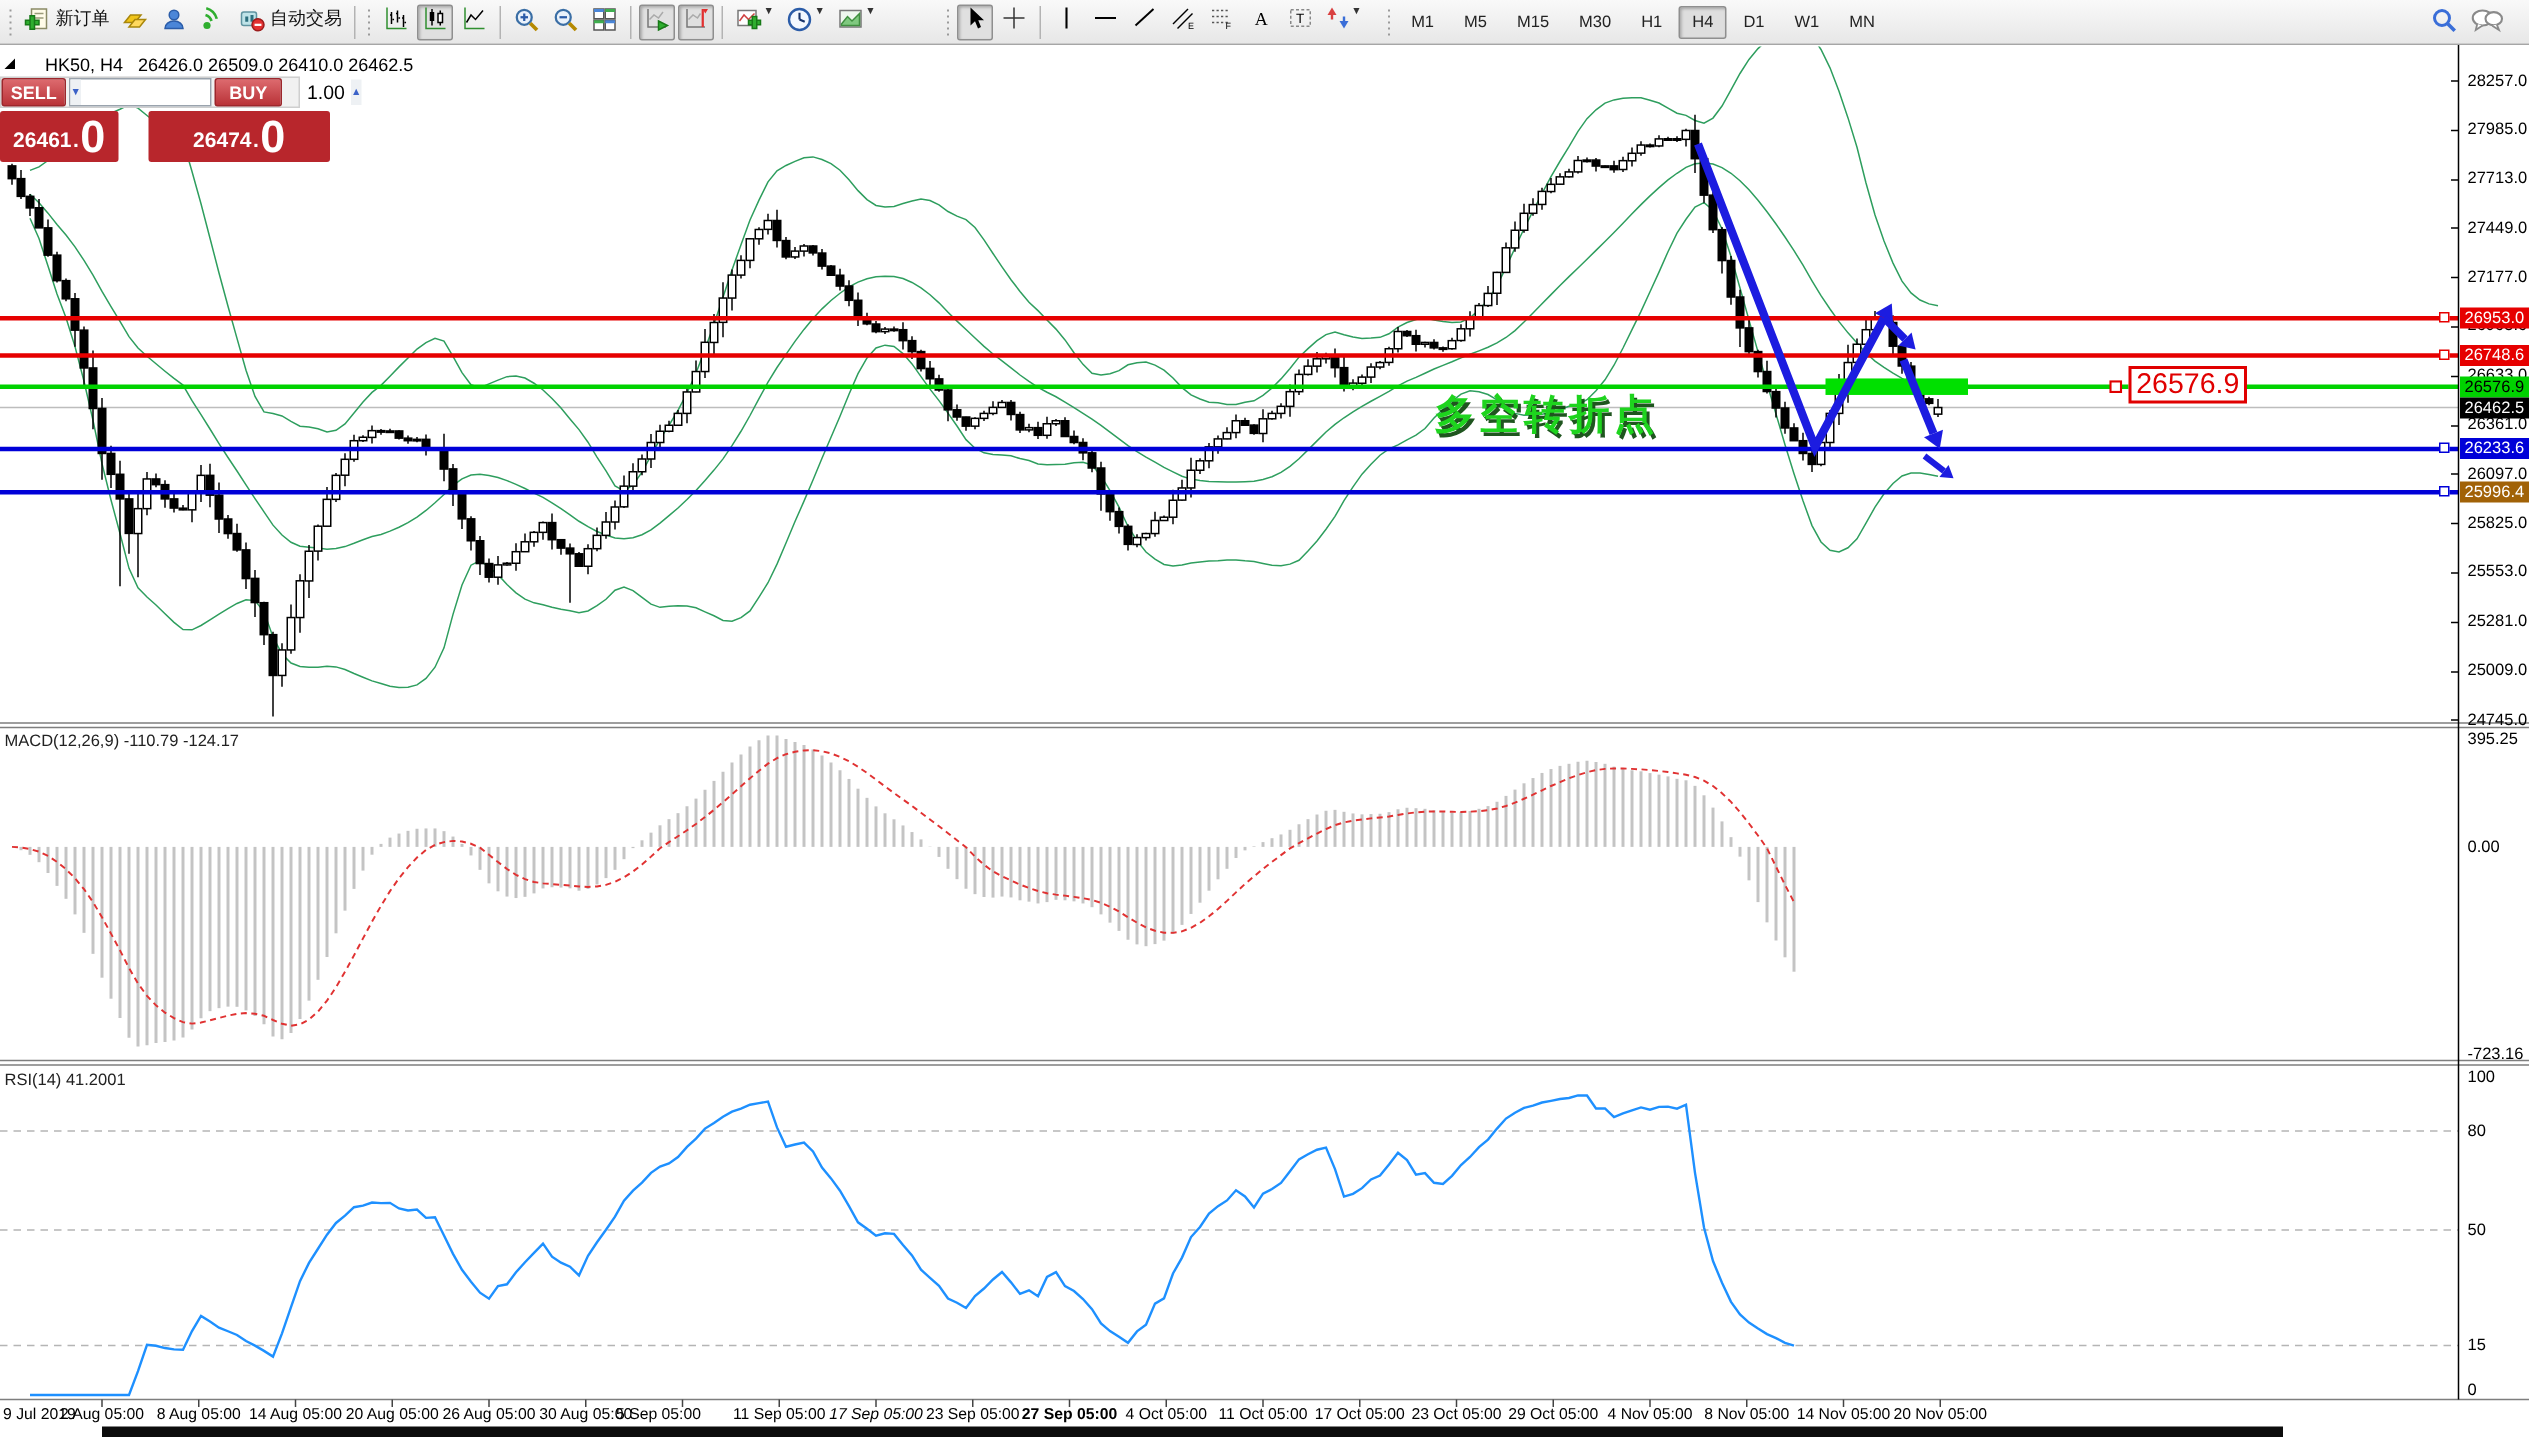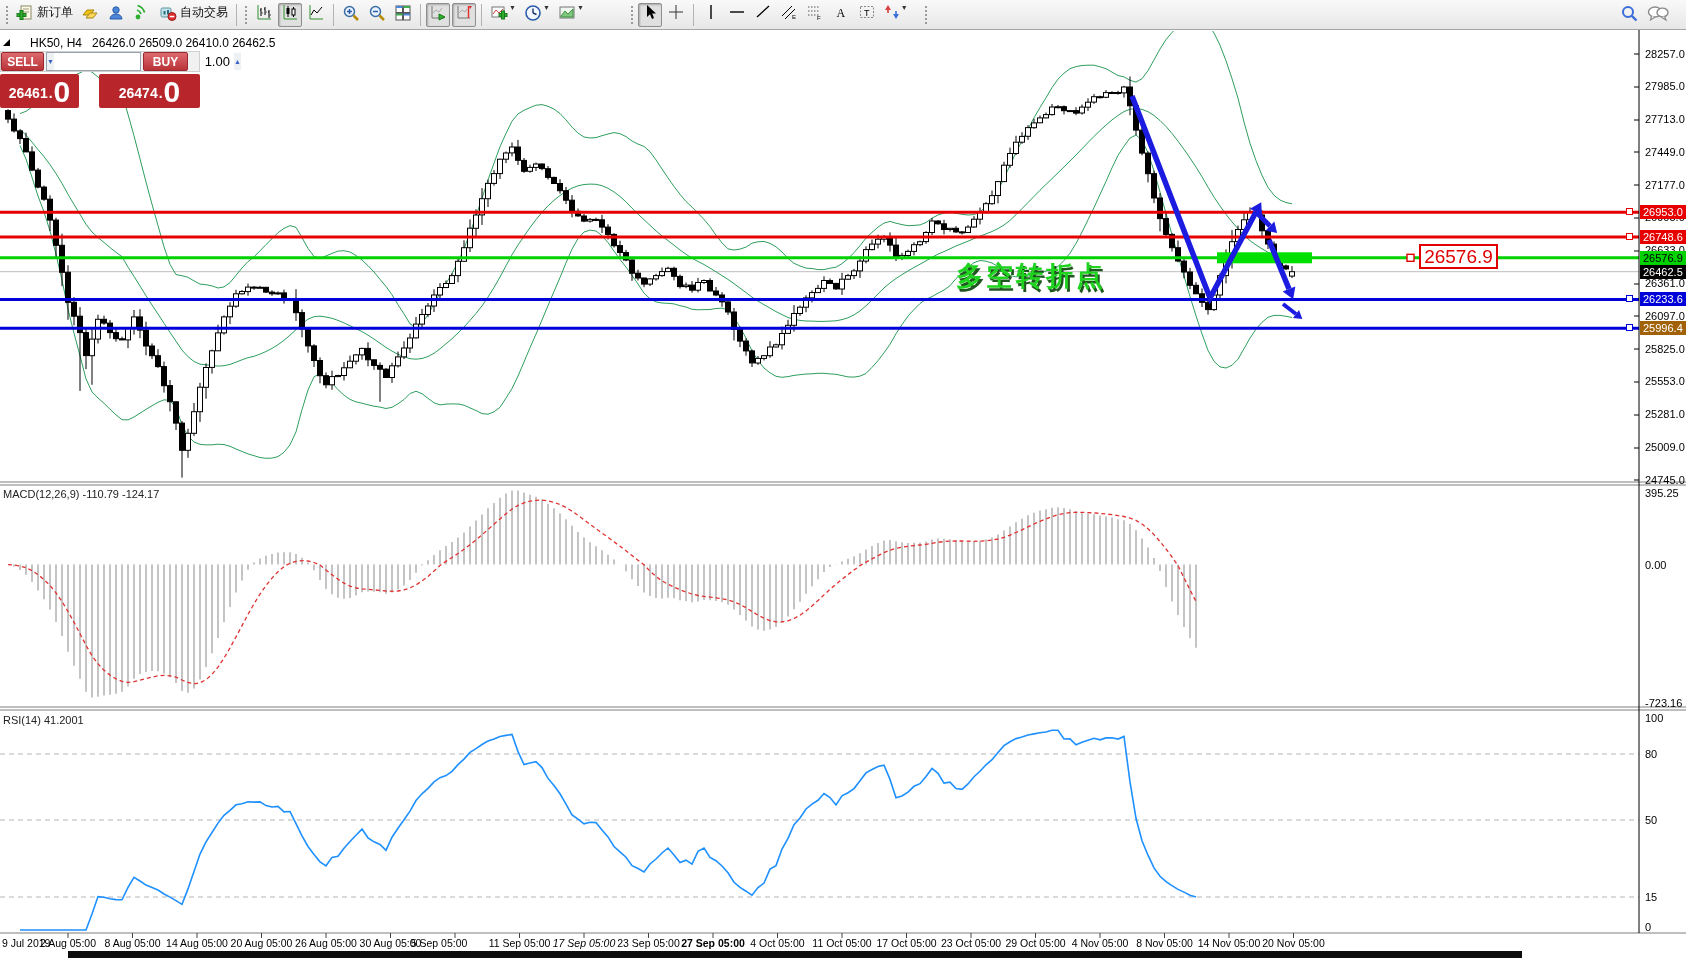--- a/index.html
+++ b/index.html
@@ -42,21 +42,21 @@
   #buybtn  { left:143px; width:45px; }
   #spin { position:absolute; left:46px; top:1px; width:95px; height:19px; background:#fff;
     border:1px solid #9aa3ad; display:flex; }
   .spbtn { width:14px; height:100%; background:#eef1f4; border:none; color:#3b62c8;
     font-size:7px; display:flex; align-items:center; justify-content:center; }
   #vol { flex:1; border:none; outline:none; font-size:13px; text-align:right; padding-right:4px;
     font-family:inherit; color:#000; background:transparent; }
   .pcell { position:absolute; top:23px; height:34px; background:#b8262c; color:#fff;
     display:flex; align-items:flex-end; justify-content:center; padding-bottom:2px; border-radius:2px; }
   #pcell-sell { left:0; width:79px; }
-  #pcell-buy  { left:99px; width:101px; }
+  #pcell-buy  { left:99px; width:121px; }
   .pm { font-size:14px; font-weight:bold; line-height:26px; }
   .pd { font-size:14px; font-weight:bold; line-height:26px; margin:0 1px; }
   .pb { font-size:30px; font-weight:bold; line-height:28px; }
   
   #anno { position:absolute; left:956px; top:258px; z-index:7; font-size:27px; font-weight:bold;
     color:#1ed41e; letter-spacing:3px; text-shadow:2px 3px 0 rgba(12,70,12,.92); white-space:nowrap; }
   #tag { position:absolute; left:1419px; top:244px; width:79px; height:25px; z-index:7;
     border:2px solid #e00000; background:#fff; color:#e00000; font-size:19px;
     display:flex; align-items:center; justify-content:center; }
   .axlabel { position:absolute; left:1645px; font-size:11px; color:#000; z-index:4; white-space:nowrap; }
@@ -276,20 +276,31 @@
         <polygon points="4,1 7,6 1,6" fill="#d94040"></polygon>
         <rect x="3.2" y="6" width="1.6" height="3" fill="#d94040"></rect>
         <polygon points="12,15 15,10 9,10" fill="#3a6ed8"></polygon>
         <rect x="11.2" y="7" width="1.6" height="3" fill="#3a6ed8"></rect>
       </svg>
     <span class="dd">▼</span>
   </button>
 
   <div class="grip" style="margin-left:12px"></div>
 
+  <div id="tfbar" style="display:flex;align-items:center">
+      <button class="tf">M1</button>
+      <button class="tf">M5</button>
+      <button class="tf">M15</button>
+      <button class="tf">M30</button>
+      <button class="tf">H1</button>
+      <button class="tf active">H4</button>
+      <button class="tf">D1</button>
+      <button class="tf">W1</button>
+      <button class="tf">MN</button>
+    </div>
 
   <button class="tbtn" style="margin-left:auto">
     <svg class="ic" width="19" height="19" viewBox="0 0 19 19">
         <circle cx="8" cy="8" r="5" fill="none" stroke="#3a6ed8" stroke-width="2"></circle>
         <line x1="11.8" y1="11.8" x2="16.5" y2="16.5" stroke="#3a6ed8" stroke-width="2.4"></line>
       </svg>
   </button>
   <button class="tbtn" style="margin-right:12px">
     <svg class="ic" width="22" height="19" viewBox="0 0 22 19">
         <ellipse cx="8" cy="8" rx="6.5" ry="5" fill="#fff" stroke="#8a8a8a" stroke-width="1.4"></ellipse>

